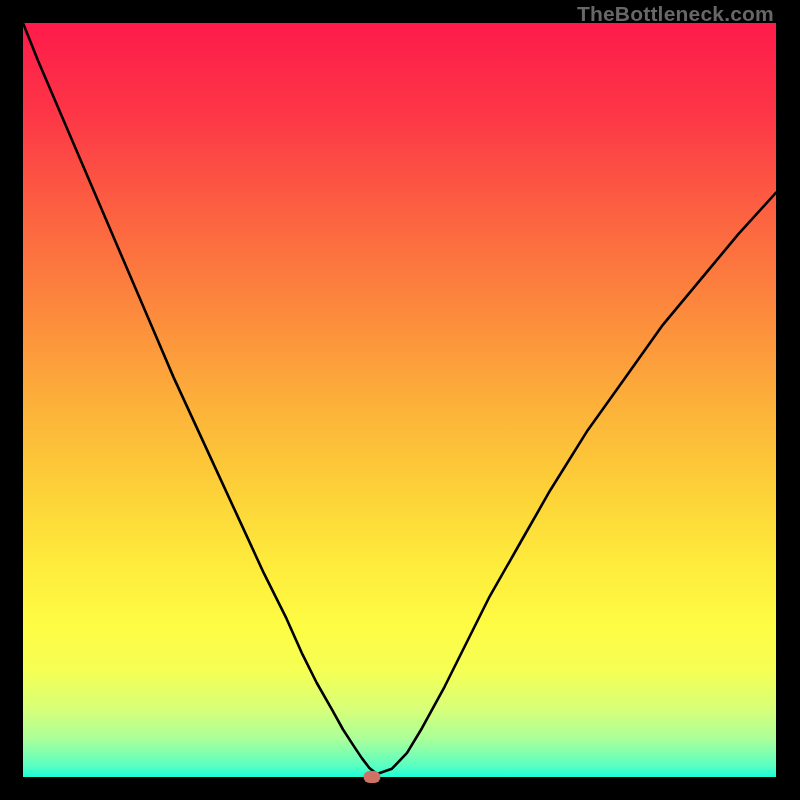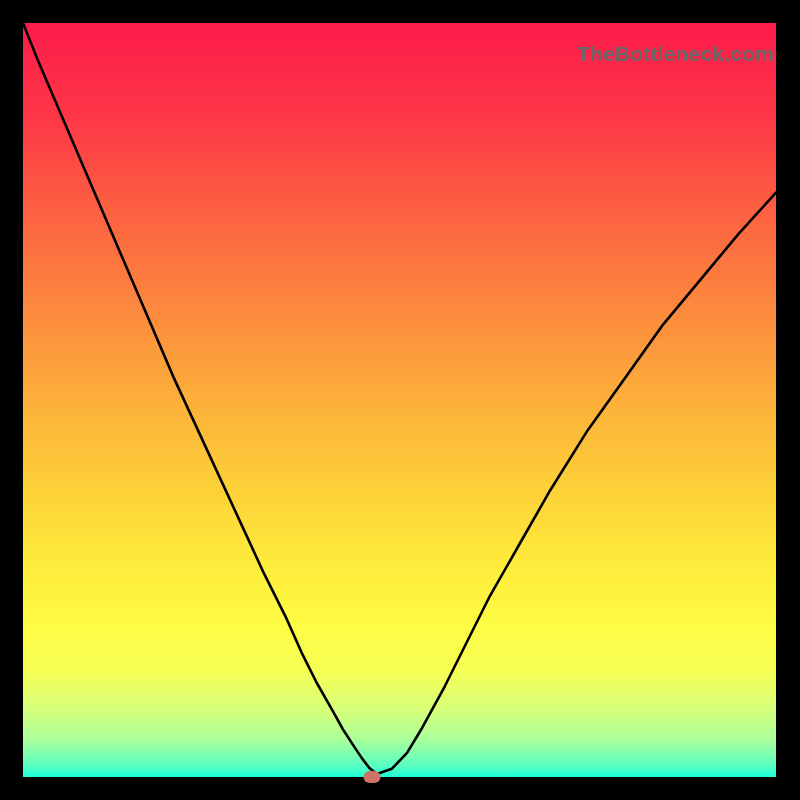--- a/index.html
+++ b/index.html
@@ -28,21 +28,20 @@
   }
   .watermark {
     position: absolute;
     top: 2px;
     right: 26px;
     font-size: 21px;
     font-weight: 600;
     color: #676767;
     letter-spacing: 0.2px;
     font-family: Arial, Helvetica, sans-serif;
-    margin-top: 40px;
   }
   .marker {
     position: absolute;
     width: 17px;
     height: 12px;
     background: #cf7165;
     border-radius: 6px;
     transform: translate(-50%, -50%);
   }
 </style>

